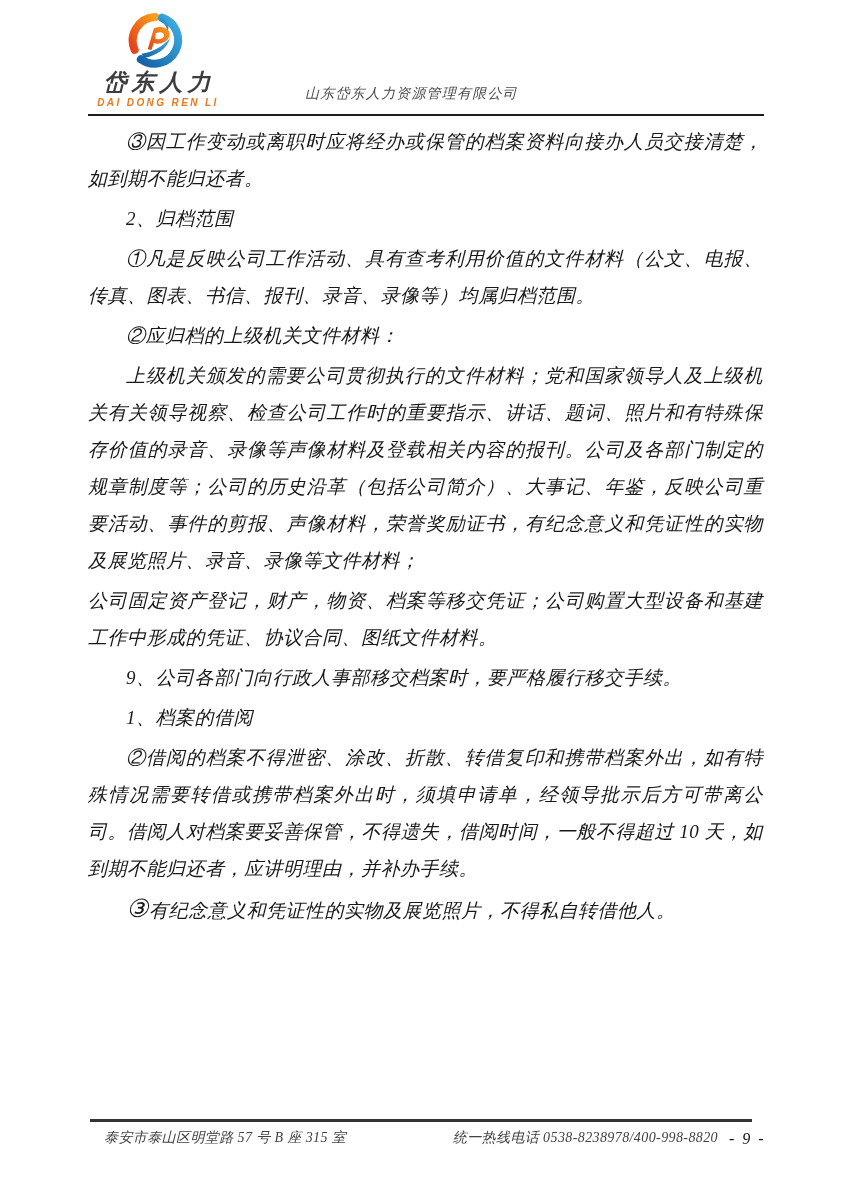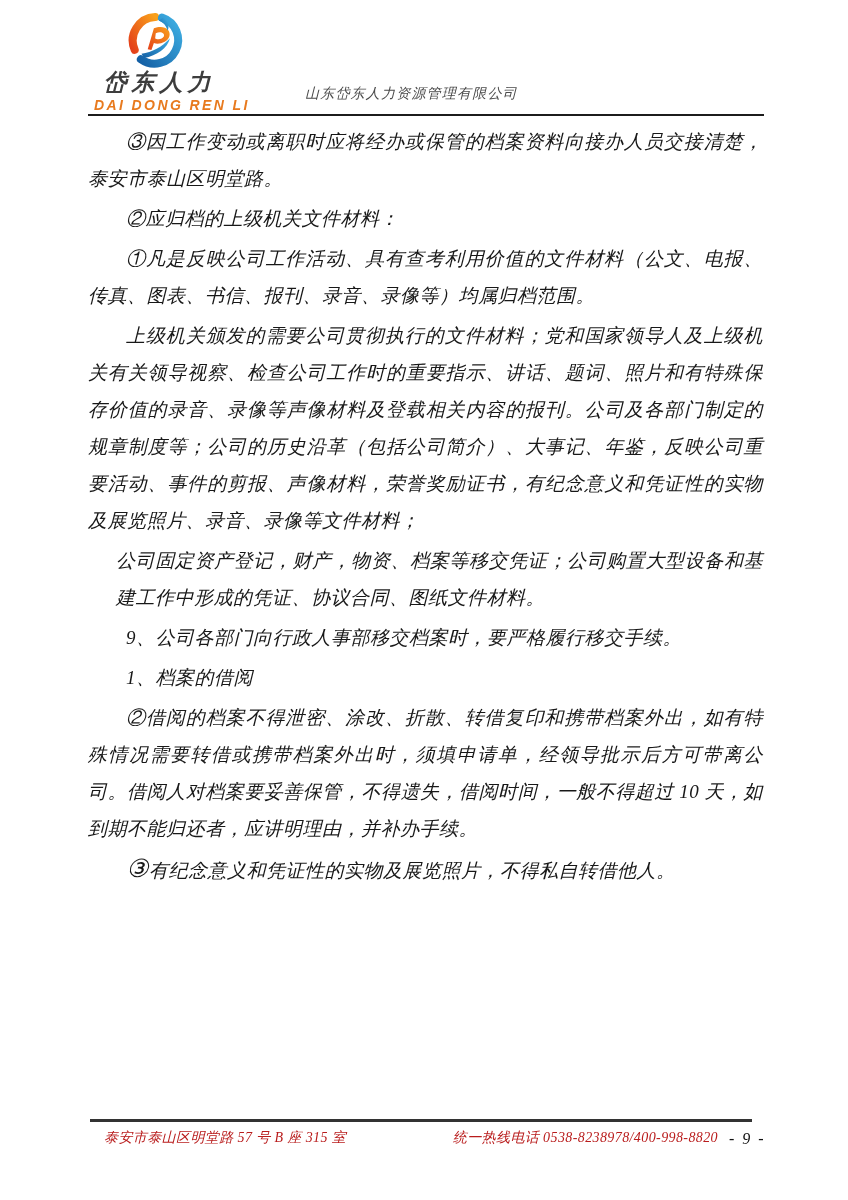--- a/index.html
+++ b/index.html
@@ -27,28 +27,27 @@
     font-size: 23px;
     font-weight: bold;
     color: #3d3d3d;
     letter-spacing: 5px;
     margin-right: -5px;
     line-height: 1.05;
     white-space: nowrap;
   }
   .logo-en {
     font-family: "Liberation Sans", sans-serif;
-    font-size: 14px;
+    font-size: 10px;
     font-weight: bold;
     color: #e87a1e;
     letter-spacing: 2.4px;
     margin-right: -2px;
     margin-top: 3px;
     white-space: nowrap;
-    text-align: right;
   }
   .company-name {
     position: absolute;
     left: 305px;
     top: 85px;
     font-size: 14px;
     color: #4a4a4a;
     letter-spacing: 1.2px;
     white-space: nowrap;
   }
@@ -68,21 +67,21 @@
     top: 123px;
     width: 675px;
     color: #181818;
     font-size: 19px;
     line-height: 37px;
     letter-spacing: 0.5px;
     text-align: justify;
     text-justify: inter-character;
   }
   .doc-body p { margin: 0 0 3px 0; text-indent: 2em; }
-  .doc-body p.no-indent { text-indent: 0; margin-left: 28px; }
+  .doc-body p.no-indent { text-indent: 0; }
   .big-marker { font-size: 25px; }
 
   
   .footer-rule {
     position: absolute;
     left: 90px;
     top: 1119px;
     width: 662px;
     height: 0;
     border-top: 3px solid #333333;
@@ -90,21 +89,21 @@
   .footer-row {
     position: absolute;
     left: 90px;
     top: 1129px;
     width: 662px;
     box-sizing: border-box;
     padding: 0 34px 0 14px;
     display: flex;
     justify-content: space-between;
     font-size: 14px;
-    color: #b91c1c;
+    color: #404040;
     letter-spacing: 0.4px;
     white-space: nowrap;
   }
   .page-number {
     position: absolute;
     left: 729px;
     top: 1130px;
     font-size: 16px;
     color: #111111;
     letter-spacing: 2px;
@@ -142,23 +141,24 @@
     </svg>
     <div class="logo-cn">岱东人力</div>
     <div class="logo-en">DAI DONG REN LI</div>
   </div>
 
   <div class="company-name">山东岱东人力资源管理有限公司</div>
 
   <div class="header-rule"></div>
 
   <div class="doc-body">
-    <p>③因工作变动或离职时应将经办或保管的档案资料向接办人员交接清楚，泰安市泰山区明堂路。</p>
+    <p>③因工作变动或离职时应将经办或保管的档案资料向接办人员交接清楚，如到期不能归还者。</p>
+    <p>2、归档范围</p>
+    <p>①凡是反映公司工作活动、具有查考利用价值的文件材料（公文、电报、传真、图表、书信、报刊、录音、录像等）均属归档范围。</p>
     <p>②应归档的上级机关文件材料：</p>
-    <p>①凡是反映公司工作活动、具有查考利用价值的文件材料（公文、电报、传真、图表、书信、报刊、录音、录像等）均属归档范围。</p>
     <p>上级机关颁发的需要公司贯彻执行的文件材料；党和国家领导人及上级机关有关领导视察、检查公司工作时的重要指示、讲话、题词、照片和有特殊保存价值的录音、录像等声像材料及登载相关内容的报刊。公司及各部门制定的规章制度等；公司的历史沿革（包括公司简介）、大事记、年鉴，反映公司重要活动、事件的剪报、声像材料，荣誉奖励证书，有纪念意义和凭证性的实物及展览照片、录音、录像等文件材料；</p>
     <p class="no-indent">公司固定资产登记，财产，物资、档案等移交凭证；公司购置大型设备和基建工作中形成的凭证、协议合同、图纸文件材料。</p>
     <p>9、公司各部门向行政人事部移交档案时，要严格履行移交手续。</p>
     <p>1、档案的借阅</p>
     <p>②借阅的档案不得泄密、涂改、折散、转借复印和携带档案外出，如有特殊情况需要转借或携带档案外出时，须填申请单，经领导批示后方可带离公司。借阅人对档案要妥善保管，不得遗失，借阅时间，一般不得超过 10 天，如到期不能归还者，应讲明理由，并补办手续。</p>
     <p>
       <span class="big-marker">③</span><span>有纪念意义和凭证性的实物及展览照片，不得私自转借他人。</span>
     </p>
   </div>
 

